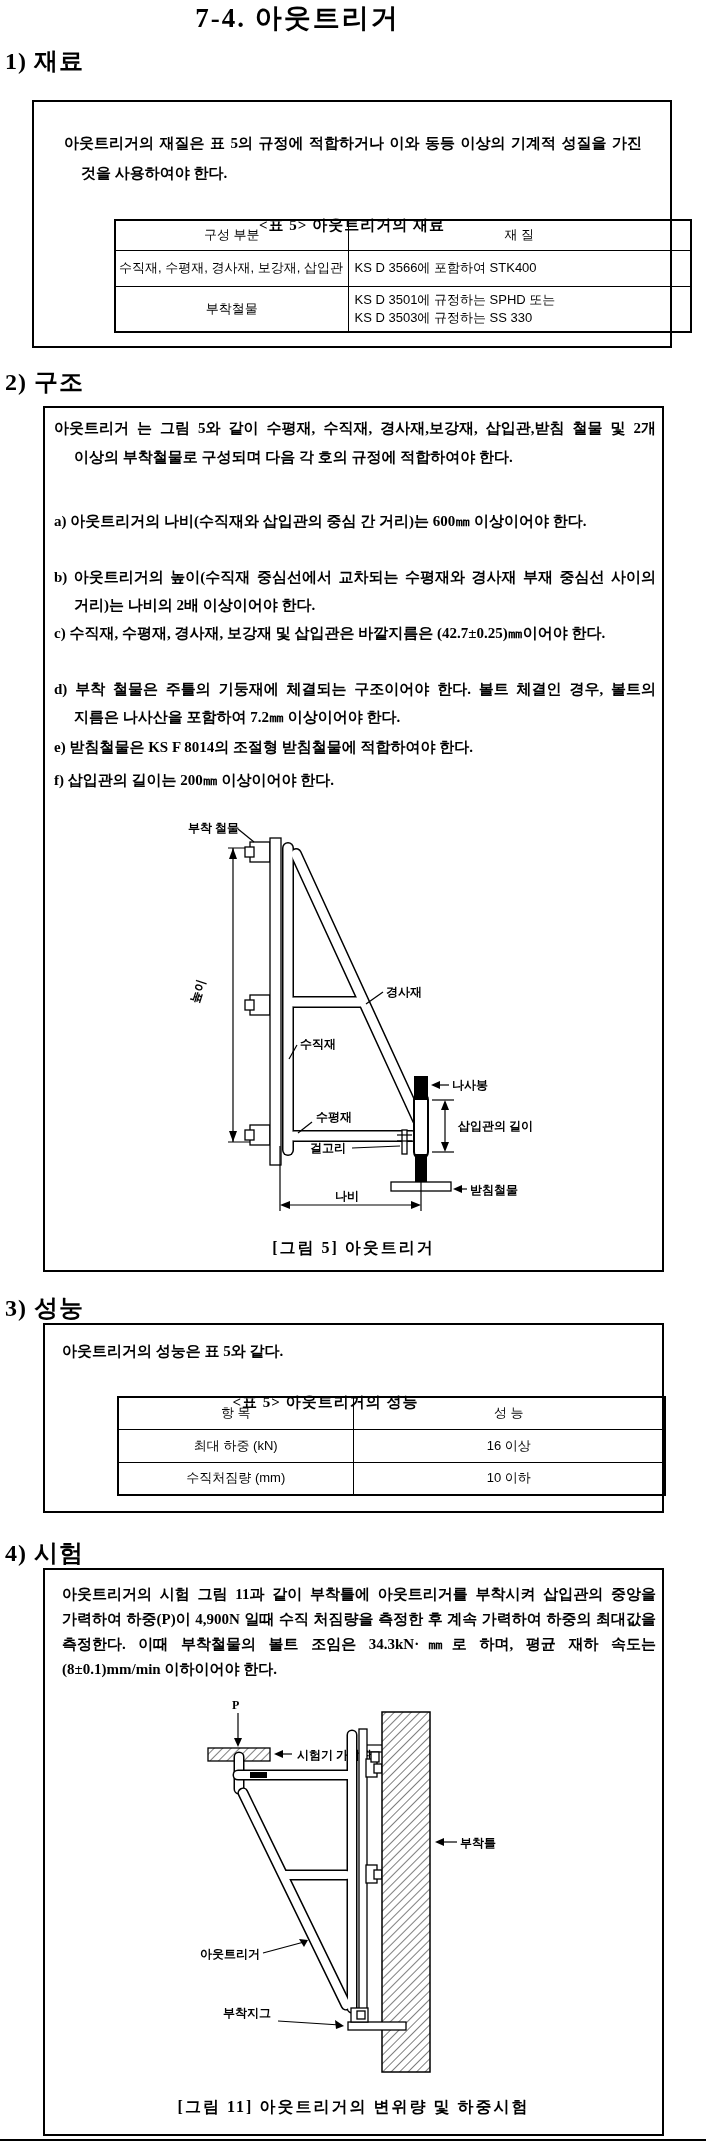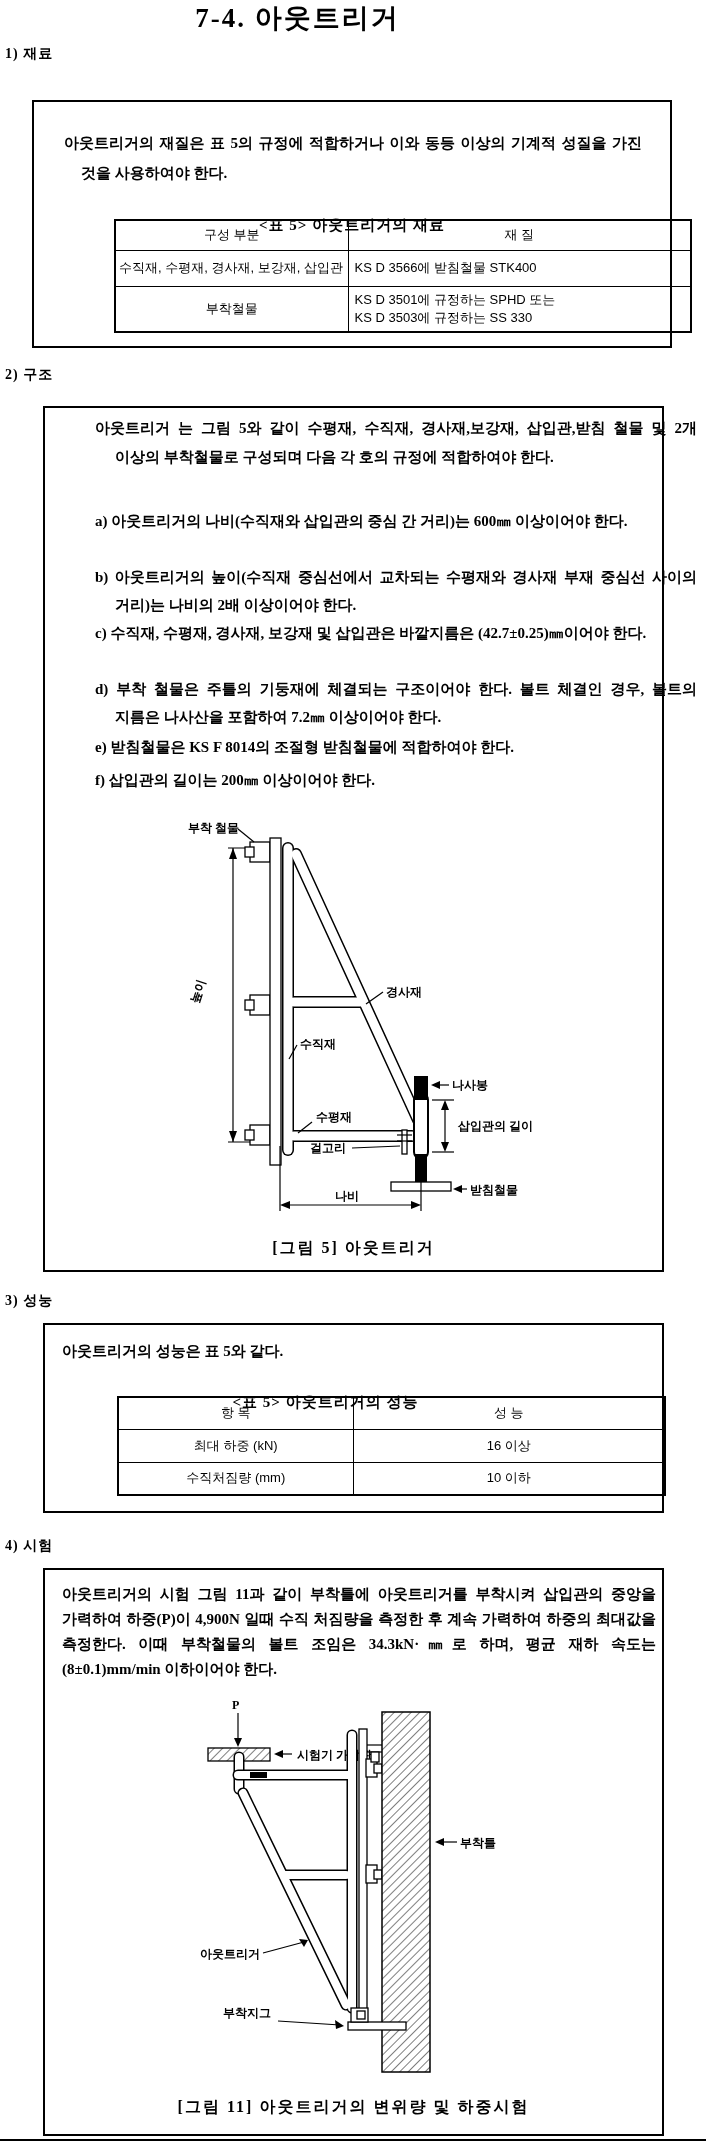--- a/index.html
+++ b/index.html
@@ -14,34 +14,34 @@
     overflow: hidden;
   }
   .abs { position: absolute; }
   .title {
     left:0; top:4; width:595px;
     text-align:center;
     font-size:27px; font-weight:bold; letter-spacing:2px;
   }
   .sec-head {
     left:5px;
-    font-size:14px; font-weight:bold; letter-spacing:1px;
+    font-size:24px; font-weight:bold; letter-spacing:1px;
   }
   .outer-box {
     border:2px solid #000;
     background:#fff;
   }
   .para {
     font-size:15px; font-weight:bold;
     line-height:29px;
     text-align:justify;
     word-break:keep-all;
   }
   .hang17 { padding-left:17px; text-indent:-17px; line-height:30px; }
-  .hang20 { padding-left:20px; text-indent:-20px;margin-left:41px; }
+  .hang20 { padding-left:20px; text-indent:-20px; }
   .item { line-height:28px; }
   .tbl-title {
     text-align:center; font-size:15px; font-weight:bold; letter-spacing:1px;margin-top:25px;
   }
   table {
     border-collapse:collapse;
     border:2px solid #000;
     font-family:"Liberation Sans", sans-serif;
     font-size:13px;
     margin-left:40px;
@@ -75,21 +75,21 @@
   <div class="abs para hang17" style="left:64px;top:128px;width:578px">아웃트리거의 재질은 표 5의 규정에 적합하거나 이와 동등 이상의 기계적 성질을 가진 것을 사용하여야 한다.</div>
   <div class="abs tbl-title" style="left:32px;top:191px;width:640px">&lt;표 5&gt; 아웃트리거의 재료</div>
   <table class="abs" style="left:74px;top:219px;width:578px">
     <tbody>
         <tr style="height:30px">
       <td class="c" style="width:233px">구성 부분</td>
       <td class="c">재      질</td>
     </tr>
     <tr style="height:36px">
       <td style="padding-left:3px;padding-right:0">수직재, 수평재, 경사재, 보강재, 삽입관</td>
-      <td>KS D 3566에 받침철물 STK400</td>
+      <td>KS D 3566에 포함하여 STK400</td>
     </tr>
     <tr style="height:46px">
       <td class="c">부착철물</td>
       <td>
         <div>KS D 3501에 규정하는 SPHD 또는</div>
         <div>KS D 3503에 규정하는 SS 330</div>
       </td>
     </tr>
   </tbody>
     </table>

